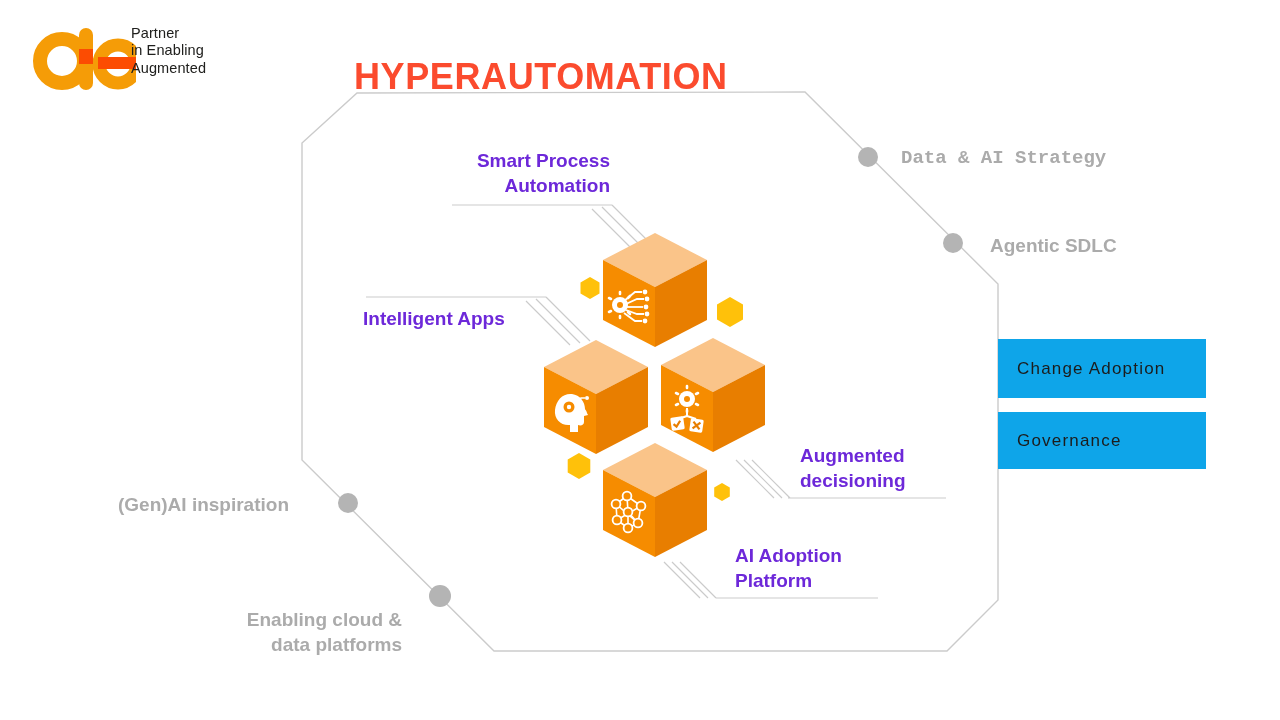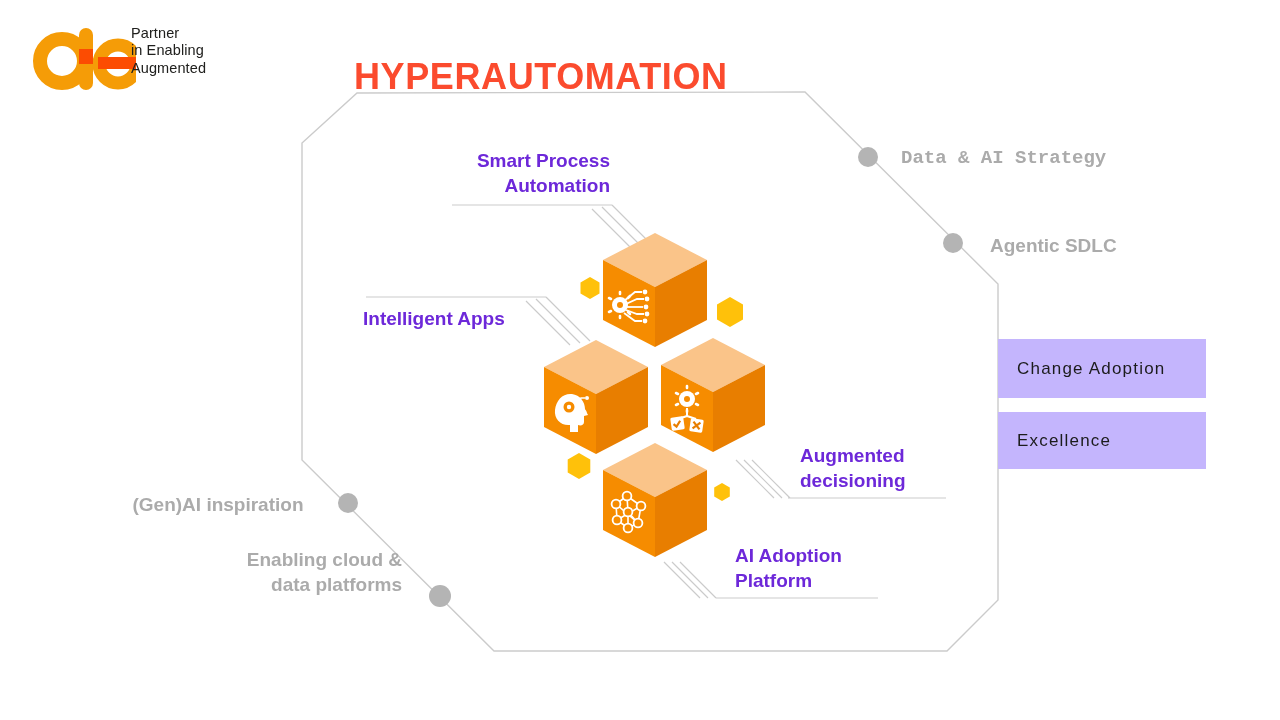--- a/index.html
+++ b/index.html
@@ -22,25 +22,25 @@
   .lbl--orange{color:#6d28d9;}
   .lbl--gray{color:#ABABAB;}
 
   .lbl-smart{left:430px;top:148px;width:180px;text-align:right;}
   .lbl-intelligent{left:363px;top:269px;width:220px;margin-top:37px;}
   .lbl-augmented{left:800px;top:443px;width:150px;}
   .lbl-aiplatform{left:735px;top:543px;width:130px;}
 
   .lbl-dataai{left:901px;top:146px;width:260px;font-family:Liberation Mono, monospace;}
   .lbl-agentic{left:990px;top:233px;width:220px;}
-  .lbl-genai{left:118px;top:492px;width:200px;text-align:center;}
-  .lbl-enabling{left:222px;top:547px;width:180px;text-align:right;}
+  .lbl-genai{left:118px;top:492px;width:200px;text-align:left;}
+  .lbl-enabling{left:222px;top:607px;width:180px;text-align:right;}
 
   
-  .side-box{position:absolute;left:998px;width:208px;background:#c4b5fd;
+  .side-box{position:absolute;left:998px;width:208px;background:#0ea5e9;
             display:flex;align-items:center;box-sizing:border-box;padding-left:19px;
             font-size:17px;font-weight:400;letter-spacing:1.2px;color:#1C1C1C;}
   .side-box--change{top:339px;height:59px;}
   .side-box--governance{top:412px;height:57px;}
 </style>
 </head>
 <body>
 
 <div class="stage">
 
@@ -178,16 +178,16 @@
 
   <div class="lbl lbl--gray lbl-dataai">Data &amp; AI Strategy</div>
   <div class="lbl lbl--gray lbl-agentic">Agentic SDLC</div>
   <div class="lbl lbl--gray lbl-genai">(Gen)AI inspiration</div>
   <div class="lbl lbl--gray lbl-enabling">Enabling cloud &amp; data platforms</div>
 
   <div class="side-box side-box--change">
     <span>Change Adoption</span>
   </div>
   <div class="side-box side-box--governance">
-    <span>Excellence</span>
+    <span>Governance</span>
   </div>
 
 </div>
 
 </body></html>

